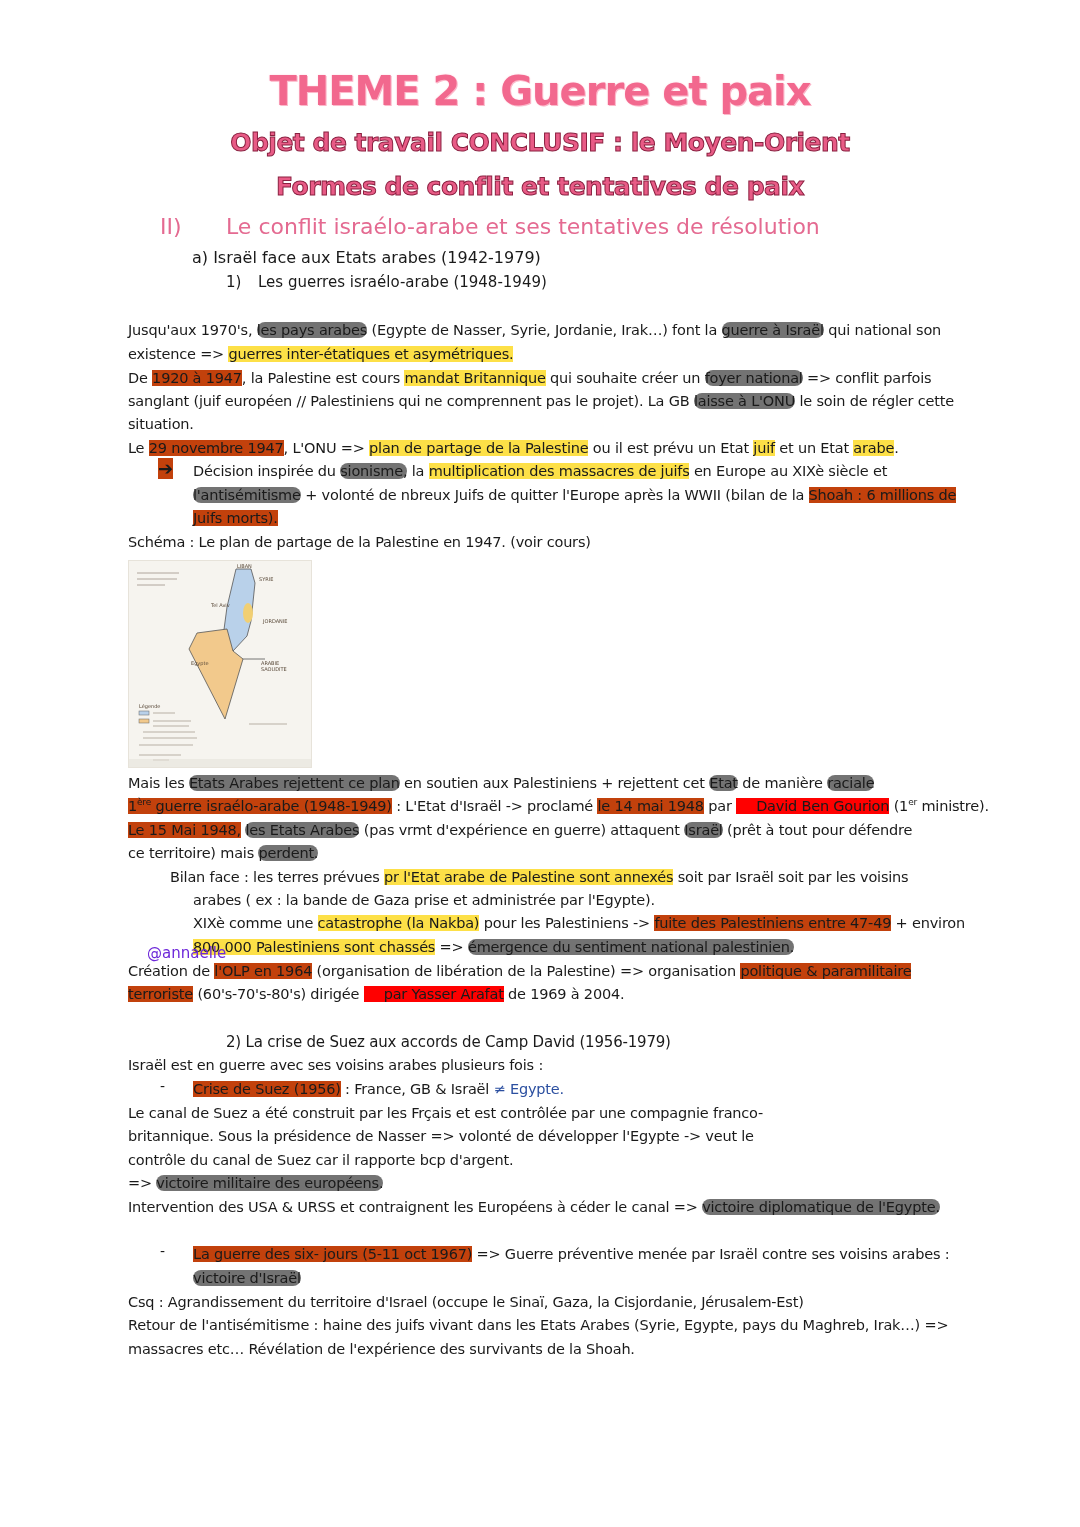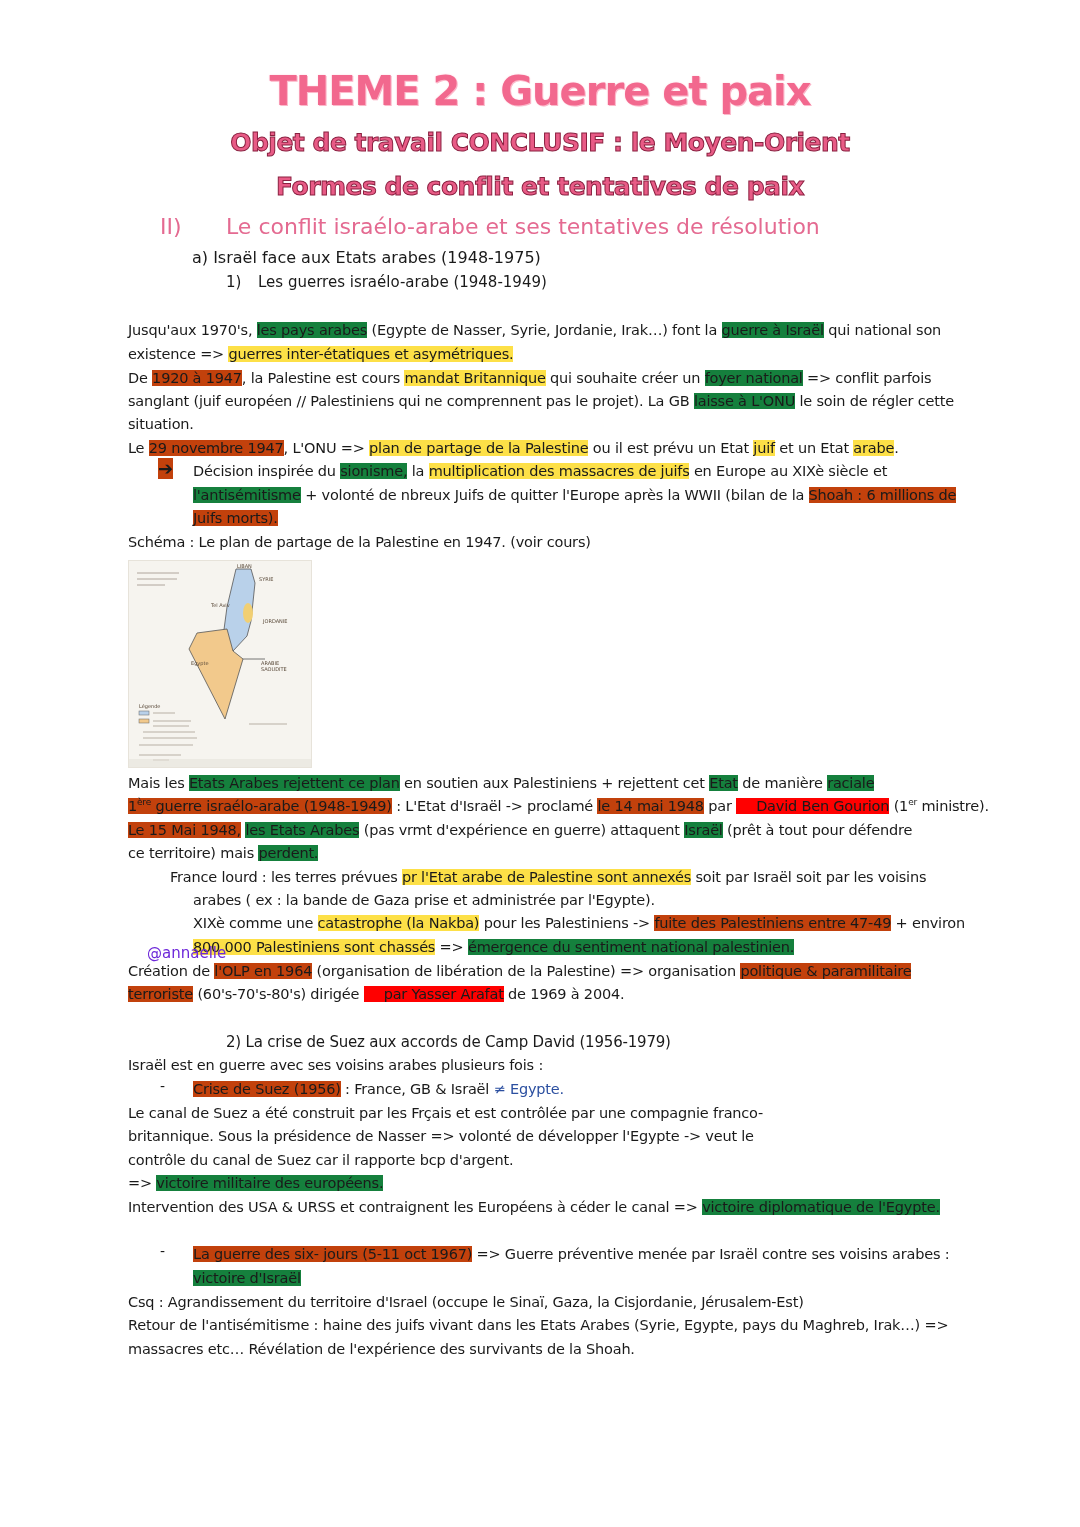--- a/index.html
+++ b/index.html
@@ -19,21 +19,21 @@
   .sub-a { position: absolute; left: 192px; top: 248px; font-size: 16px; }
   .sub-1 { position: absolute; left: 226px; top: 273px; font-size: 15px; }
   .sub-1 .n { display: inline-block; width: 32px; }
 
   .line { position: absolute; left: 128px; font-size: 14.5px; line-height: 22px; white-space: nowrap; letter-spacing: -0.2px; }
   .ind1 { left: 170px; }
   .ind2 { left: 193px; }
   .arrow { position: absolute; left: 158px; font-size: 18px; font-weight: bold; }
   .dash { position: absolute; left: 160px; font-size: 14px; }
 
-  .hl-p { background: #15803d; }
+  .hl-p { background: #737373; border-radius: 8px; }
   .hl-y { background: #c2410c; }
   .hl-g { background: #fde047; }
   .hl-r { background: #ff0000; padding-left: 20px; }
   .neq { color: #2b4fa0; }
 
   .map { position: absolute; left: 128px; top: 560px; width: 184px; height: 208px; background: #f6f4ef; border: 1px solid #e7e3da; overflow: hidden; }
   .map svg { position: absolute; left: 0; top: 0; }
 
   .watermark { position: absolute; left: 147px; top: 944px; font-size: 15px; color: #6d28d9; font-family: "DejaVu Sans", sans-serif; }
   sup { font-size: 9px; vertical-align: super; line-height: 0; }
@@ -41,21 +41,21 @@
 </head>
 <body>
 
 <div class="title-block t1">THEME 2 : Guerre et paix</div>
 <div class="title-block t2">Objet de travail CONCLUSIF : le Moyen-Orient</div>
 <div class="title-block t3">Formes de conflit et tentatives de paix</div>
 
 <div class="sec-h">
   <span class="num">II)</span><span>Le conflit israélo-arabe et ses tentatives de résolution</span>
 </div>
-<div class="sub-a">a) Israël face aux Etats arabes (1948-1975)</div>
+<div class="sub-a">a) Israël face aux Etats arabes (1942-1979)</div>
 <div class="sub-1">
   <span class="n">1)</span><span>Les guerres israélo-arabe (1948-1949)</span>
 </div>
 
 <div class="line" style="top:319px">
   <span>Jusqu'aux 1970's, </span><span class="hl-p">les pays arabes</span><span> (Egypte de Nasser, Syrie, Jordanie, Irak…) font la </span><span class="hl-p">guerre à Israël</span><span> qui national son</span>
 </div>
 <div class="line" style="top:343px">
   <span>existence =&gt; </span><span class="hl-g">guerres inter-étatiques et asymétriques.</span>
 </div>
@@ -137,21 +137,21 @@
   <span class="hl-y"><span>1</span><sup>ère</sup> <span>guerre israélo-arabe (1948-1949)</span></span><span> : L'Etat d'Israël -&gt; proclamé </span><span class="hl-y">le 14 mai 1948</span><span> par </span><span class="hl-r">David Ben Gourion</span><span> (1</span><sup>er</sup><span> ministre).</span>
 </div>
 <div class="line" style="top:819px">
   <span class="hl-y">Le 15 Mai 1948,</span><span> </span><span class="hl-p">les Etats Arabes</span><span> (pas vrmt d'expérience en guerre) attaquent </span><span class="hl-p">Israël</span><span> (prêt à tout pour défendre</span>
 </div>
 <div class="line" style="top:842px">
   <span>ce territoire) mais </span><span class="hl-p">perdent.</span>
 </div>
 
 <div class="line ind1" style="top:866px">
-  <span>France lourd : les terres prévues </span><span class="hl-g">pr l'Etat arabe de Palestine sont annexés</span><span> soit par Israël soit par les voisins</span>
+  <span>Bilan face : les terres prévues </span><span class="hl-g">pr l'Etat arabe de Palestine sont annexés</span><span> soit par Israël soit par les voisins</span>
 </div>
 <div class="line ind2" style="top:889px">arabes ( ex : la bande de Gaza prise et administrée par l'Egypte).</div>
 <div class="line ind2" style="top:912px">
   <span>XIXè comme une </span><span class="hl-g">catastrophe (la Nakba)</span><span> pour les Palestiniens -&gt; </span><span class="hl-y">fuite des Palestiniens entre 47-49</span><span> + environ</span>
 </div>
 <div class="line ind2" style="top:936px">
   <span class="hl-g">800 000 Palestiniens sont chassés</span><span> =&gt; </span><span class="hl-p">émergence du sentiment national palestinien.</span>
 </div>
 
 <div class="watermark">@annaelle</div>

